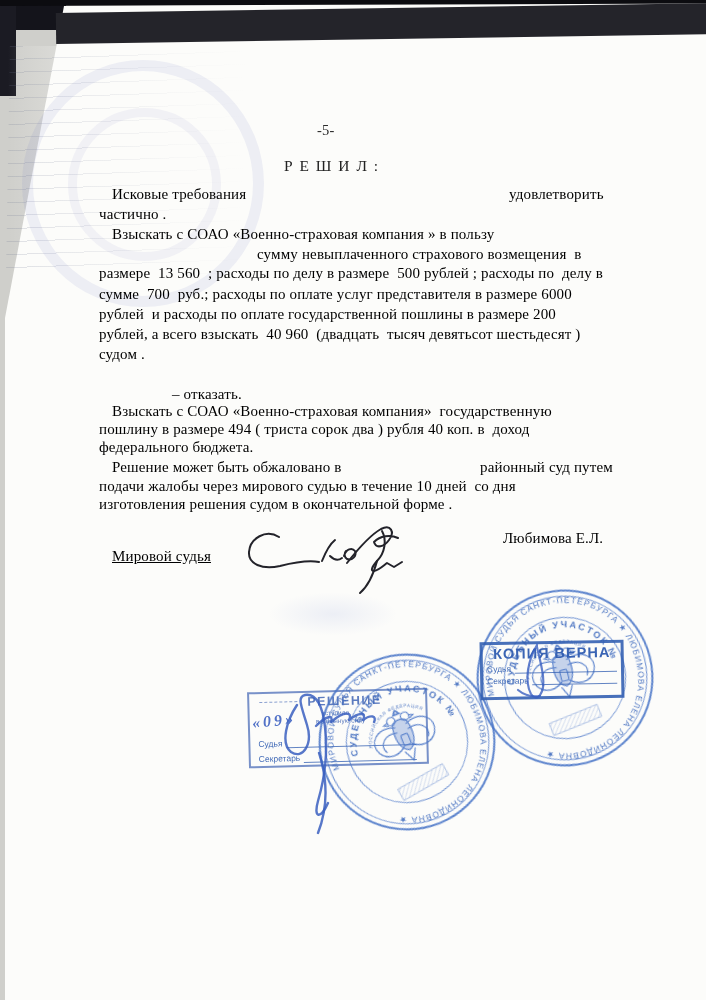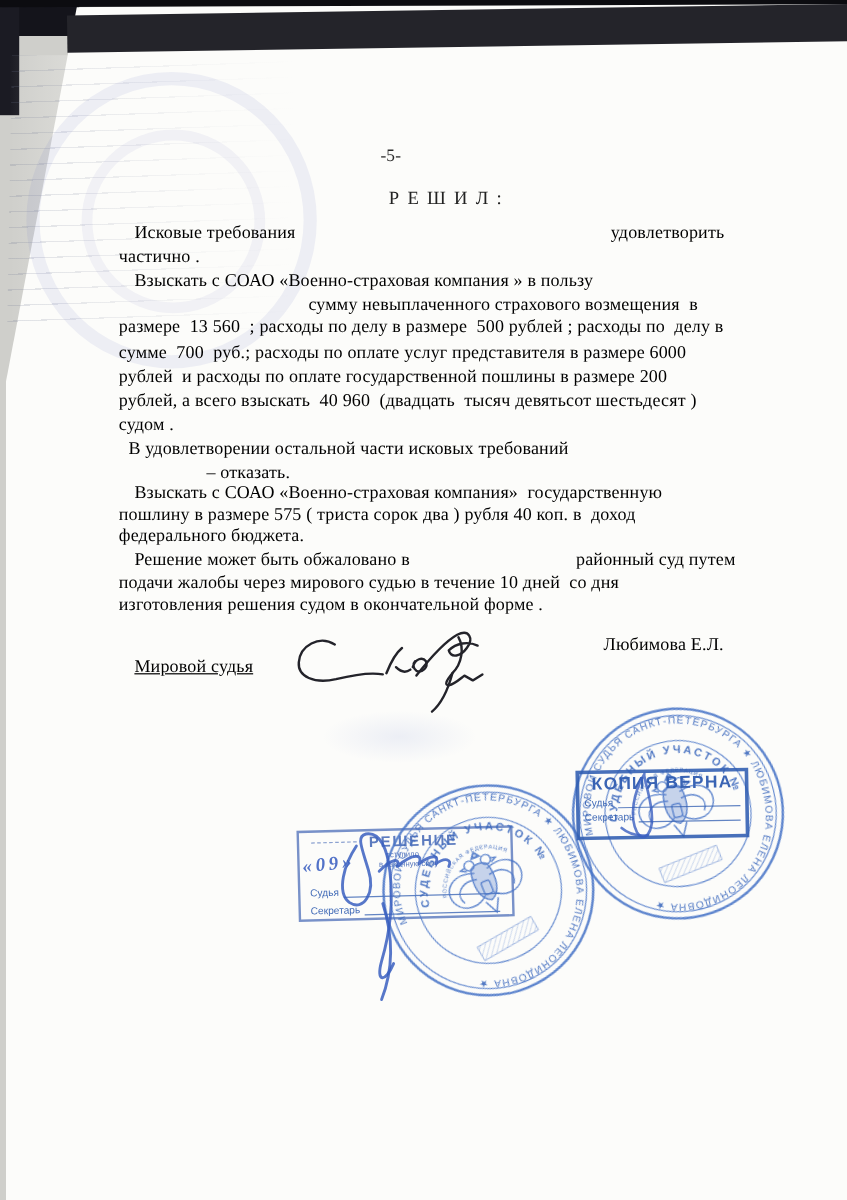--- a/index.html
+++ b/index.html
@@ -22,21 +22,21 @@
   #ghost1{left:22px;top:60px;width:220px;height:225px;border:11px solid rgba(110,120,195,.10);}
   #ghost2{left:68px;top:108px;width:135px;height:135px;border:9px solid rgba(110,120,195,.08);}
   #ghost3{left:268px;top:592px;width:130px;height:44px;
     background:radial-gradient(ellipse at center, rgba(120,140,210,.12), rgba(120,140,210,0) 70%);}
   
   #topbar{left:0;top:0;width:706px;height:6px;background:#0c0c10;transform:rotate(-.2deg);transform-origin:left top;}
   #band{left:56px;top:13px;width:652px;height:31px;background:#24242a;transform:rotate(-.85deg);transform-origin:left center;}
   
   .tline{position:absolute;font:15px/1.25 "Liberation Serif",serif;color:#000000;white-space:pre;letter-spacing:.15px;}
   #page-number{left:317px;top:121px;font-size:14.5px;color:#2b2b2b;}
-  #heading{left:284px;top:156px;font-size:15.5px;letter-spacing:1.5px;color:#222;margin-left:40px;}
+  #heading{left:284px;top:156px;font-size:15.5px;letter-spacing:1.5px;color:#222;}
   #signoff-role{left:112px;top:547px;text-decoration:underline;}
   #signoff-name{left:503px;top:529px;}
   
   .seal{position:absolute;filter:blur(.35px);opacity:.88;}
   .seal circle{stroke:#4a76c8;}
   .seal text{fill:#3b68bd;stroke:none;font-family:"Liberation Sans",sans-serif;}
   .st-outer{font-size:9.2px;letter-spacing:1.1px;}
   .st-inner{font-size:10px;letter-spacing:2.2px;font-weight:bold;}
   .st-tiny{font-size:5px;letter-spacing:.8px;}
   .eagle path,.eagle circle,.eagle rect{stroke:#4a76c8;stroke-width:1.3;fill:none;}
@@ -83,24 +83,23 @@
     <div class="tline" style="left: 112px; top: 185px;">Исковые требования</div>
     <div class="tline" style="left: 509px; top: 185px;">удовлетворить</div>
     <div class="tline" style="left: 99px; top: 205px;">частично .</div>
     <div class="tline" style="left: 112px; top: 225px;">Взыскать с СОАО «Военно-страховая компания » в пользу</div>
     <div class="tline" style="left: 257px; top: 245px;">сумму невыплаченного страхового возмещения  в</div>
     <div class="tline" style="left: 99px; top: 264px; text-align: right;">размере  13 560  ; расходы по делу в размере  500 рублей ; расходы по  делу в</div>
     <div class="tline" style="left: 99px; top: 285px;">сумме  700  руб.; расходы по оплате услуг представителя в размере 6000</div>
     <div class="tline" style="left: 99px; top: 305px;">рублей  и расходы по оплате государственной пошлины в размере 200</div>
     <div class="tline" style="left: 99px; top: 325px;">рублей, а всего взыскать  40 960  (двадцать  тысяч девятьсот шестьдесят )</div>
     <div class="tline" style="left: 99px; top: 345px;">судом .</div>
-    <div class="tline" style="left: 107px; top: 365px;">В удовлетворении остальной части исковых требований</div>
     <div class="tline" style="left: 172px; top: 385px;">– отказать.</div>
     <div class="tline" style="left: 112px; top: 402px;">Взыскать с СОАО «Военно-страховая компания»  государственную</div>
-    <div class="tline" style="left: 99px; top: 420px;">пошлину в размере 575 ( триста сорок два ) рубля 40 коп. в  доход</div>
+    <div class="tline" style="left: 99px; top: 420px;">пошлину в размере 494 ( триста сорок два ) рубля 40 коп. в  доход</div>
     <div class="tline" style="left: 112px; top: 458px;">Решение может быть обжаловано в</div>
     <div class="tline" style="left: 99px; top: 438px;">федерального бюджета.</div>
     <div class="tline" style="left: 480px; top: 458px;">районный суд путем</div>
     <div class="tline" style="left: 99px; top: 477px;">подачи жалобы через мирового судью в течение 10 дней  со дня</div>
     <div class="tline" style="left: 99px; top: 495px;">изготовления решения судом в окончательной форме .</div>
   </div>
 <div class="abs tline" id="signoff-role">Мировой судья</div>
 <div class="abs tline" id="signoff-name">Любимова Е.Л.</div>
 
 <div class="rstamp" id="stamp-decision">

